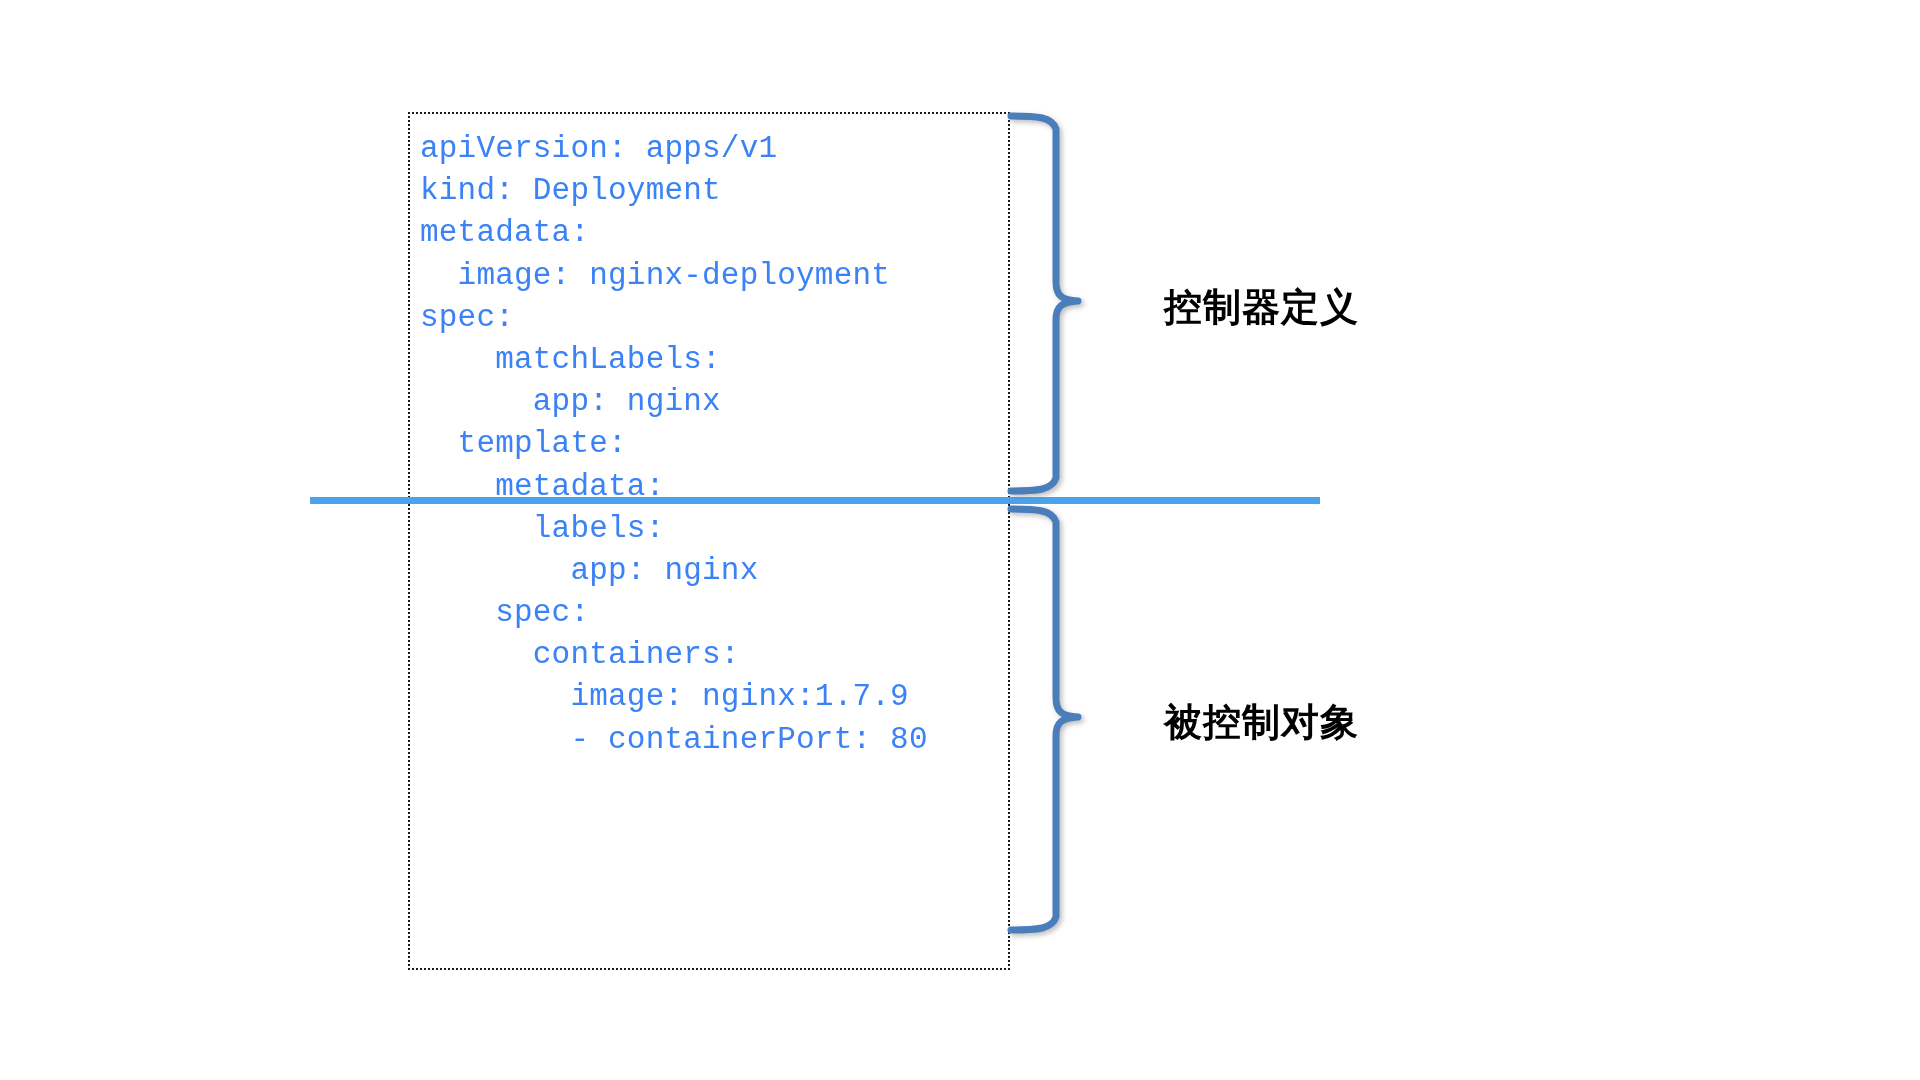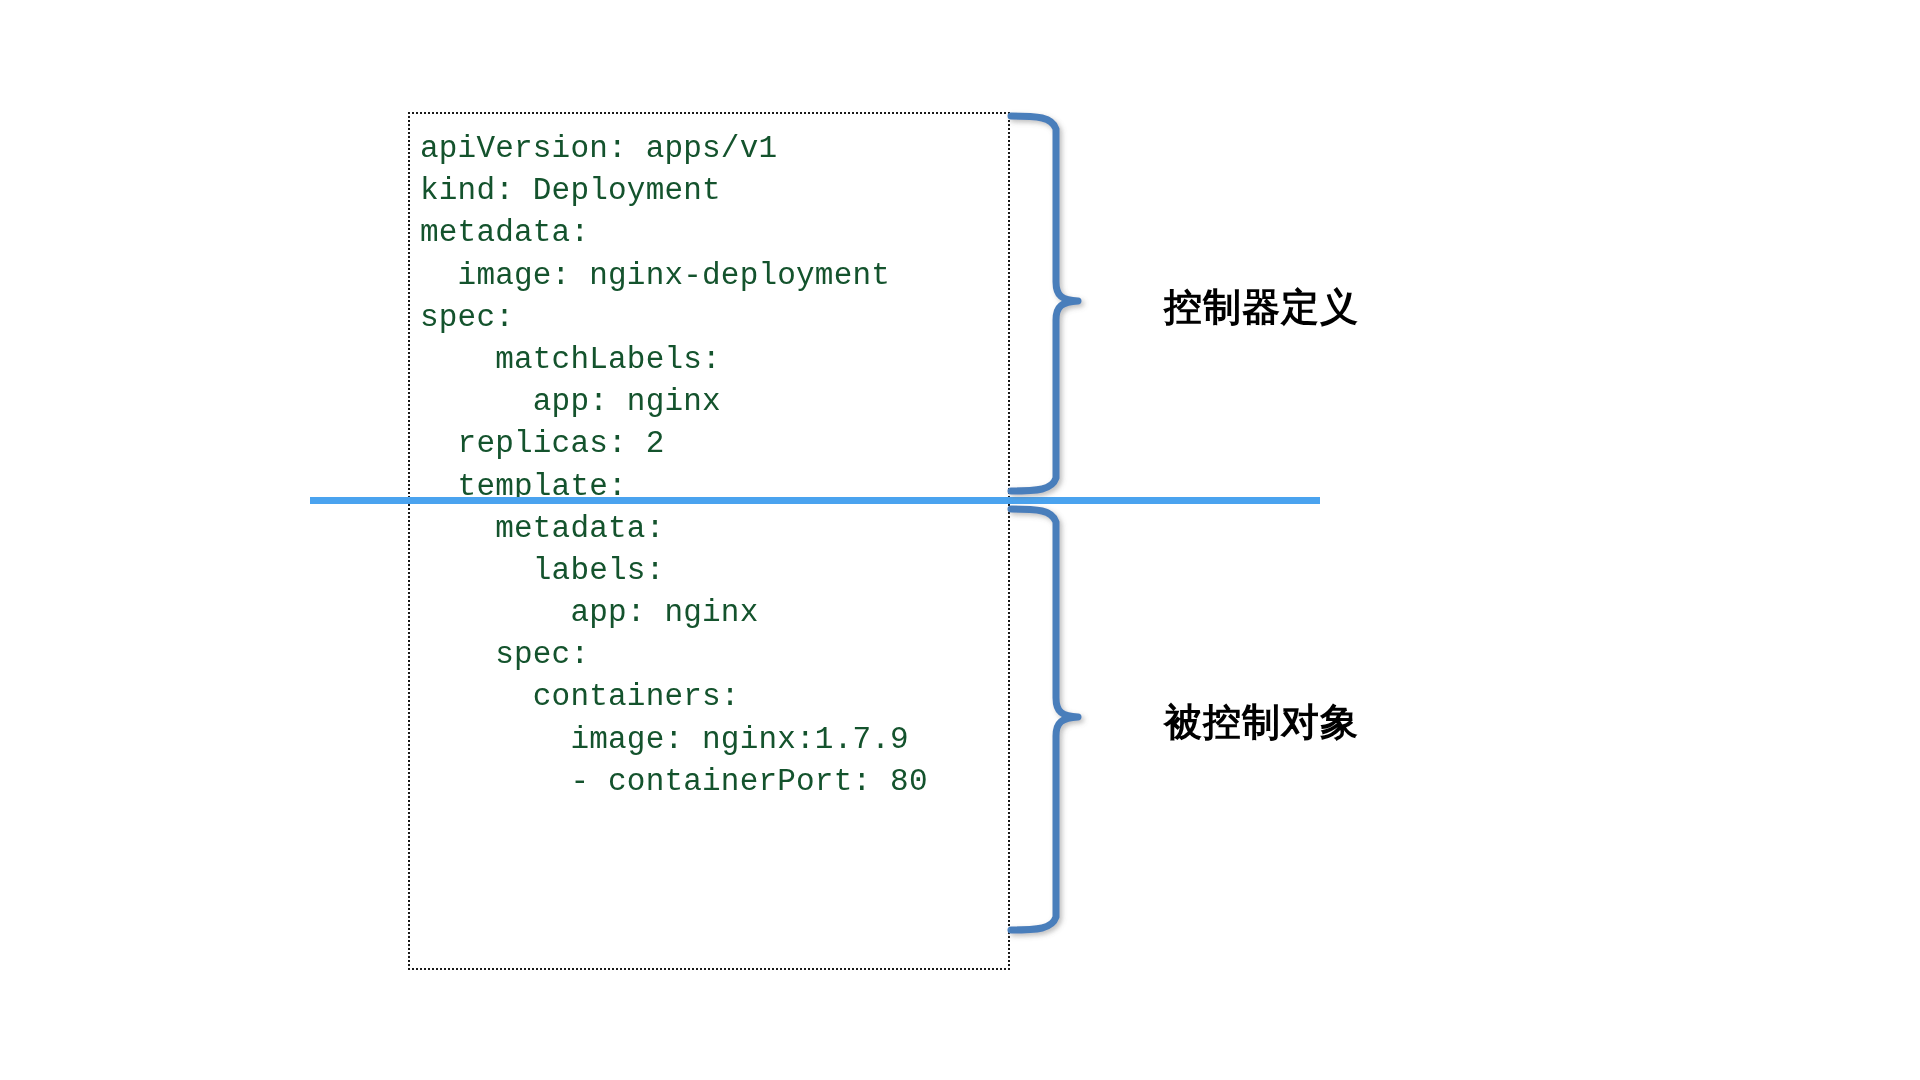--- a/index.html
+++ b/index.html
@@ -39,21 +39,21 @@
     position: absolute;
     left: 10px;
     top: 14px;
     width: 590px;
   }
 
   .yaml-line {
     font-family: "Liberation Mono", "DejaVu Sans Mono", monospace;
     font-size: 31px;
     line-height: 42.2px;
-    color: #14532d;
+    color: #3b82f6;
     white-space: pre;
     letter-spacing: 0.2px;
     height: 42.2px;
   }
 
   
   #divider-line {
     position: absolute;
     left: 310px;
     top: 497px;
@@ -107,21 +107,20 @@
 
   <div id="yaml-box">
     <div id="yaml-lines">
       <div class="yaml-line">apiVersion: apps/v1</div>
       <div class="yaml-line">kind: Deployment</div>
       <div class="yaml-line">metadata:</div>
       <div class="yaml-line">  image: nginx-deployment</div>
       <div class="yaml-line">spec:</div>
       <div class="yaml-line">    matchLabels:</div>
       <div class="yaml-line">      app: nginx</div>
-      <div class="yaml-line">  replicas: 2</div>
       <div class="yaml-line">  template:</div>
       <div class="yaml-line">    metadata:</div>
       <div class="yaml-line">      labels:</div>
       <div class="yaml-line">        app: nginx</div>
       <div class="yaml-line">    spec:</div>
       <div class="yaml-line">      containers:</div>
       <div class="yaml-line">        image: nginx:1.7.9</div>
       <div class="yaml-line">        - containerPort: 80</div>
     </div>
   </div>

